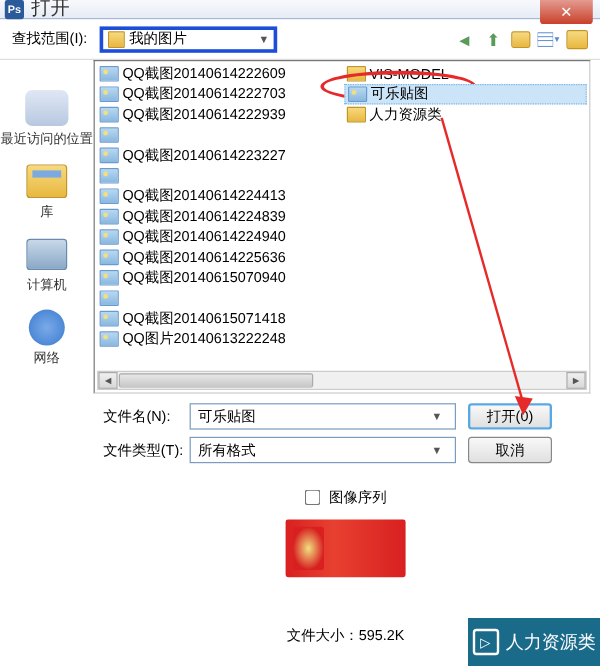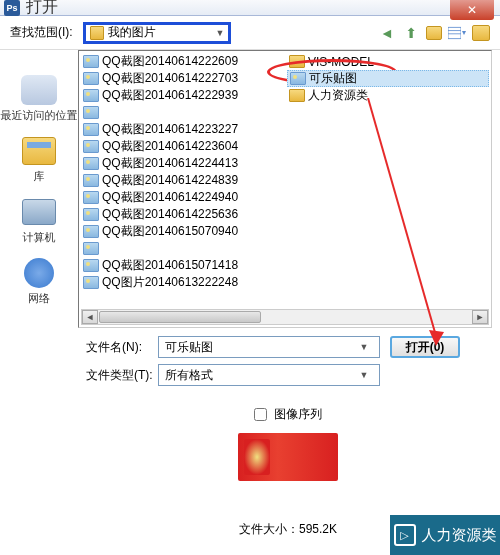--- a/index.html
+++ b/index.html
@@ -51,21 +51,21 @@
     
     .red-ellipse { position: absolute; border: 3px solid #e62a2a; border-radius: 50%; width: 130px; height: 26px; pointer-events: none; }
     .red-arrow { position: absolute; pointer-events: none; }
     
     .bottom-area { padding: 8px 10px 4px 86px; }
     .form-row { display: flex; align-items: center; margin-bottom: 6px; }
     .form-label { width: 72px; font-size: 12px; }
     .form-combo { flex: 1; height: 22px; border: 1px solid #7a9cbf; background: #fff; display: flex; align-items: center; padding: 0 6px; margin-right: 10px; max-width: 222px; }
     .form-combo-arrow { width: 18px; text-align: center; color: #555; font-size: 9px; }
     .btn { width: 70px; height: 22px; border: 1px solid #888; background: linear-gradient(#f8f8f8,#e0e0e0); border-radius: 3px; font-size: 12px; cursor: pointer; display:flex; align-items:center; justify-content:center; }
-    .btn.primary { border: 2px solid #5aa8e0; font-weight: bold; }
+    .btn.primary { border: 2px solid #5aa8e0; }
     
     .checkbox-row { text-align: center; margin: 20px 0 10px; }
     .checkbox-row input { vertical-align: middle; margin-right: 4px; }
     
     .preview { text-align: center; margin-top: 6px; }
     .preview-img { width: 100px; height: 48px; background: linear-gradient(90deg, #d82020 0%, #e84030 40%, #d82020 100%); margin: 0 auto 8px; position: relative; border-radius: 2px; }
     .preview-img::before { content:''; position:absolute; left:6px; top:6px; bottom:6px; width:26px; background: radial-gradient(#f0e080,#d82020 70%); border-radius: 2px; }
     .preview-text { font-size: 12px; margin-top: 40px; }
     
     .watermark { position: absolute; right: 0; bottom: 0; width: 110px; height: 40px; background: #1a6a8a; color: #fff; display: flex; align-items: center; justify-content: center; font-size: 15px; gap: 6px; }
@@ -147,21 +147,20 @@
           </div>
           <div class="fitem">
             <div class="fitem-icon icon-image"></div>
           </div>
           <div class="fitem">
             <div class="fitem-icon icon-image"></div>
             <span>QQ截图20140614223227</span>
           </div>
           <div class="fitem">
             <div class="fitem-icon icon-image"></div>
-            <span>QQ截图20140614223604</span>
           </div>
           <div class="fitem">
             <div class="fitem-icon icon-image"></div>
             <span>QQ截图20140614224413</span>
           </div>
           <div class="fitem">
             <div class="fitem-icon icon-image"></div>
             <span>QQ截图20140614224839</span>
           </div>
           <div class="fitem">
@@ -226,20 +225,21 @@
       <span class="form-combo-arrow">▼</span>
     </div>
     <button class="btn primary">打开(0)</button>
   </div>
   <div class="form-row">
     <span class="form-label">文件类型(T):</span>
     <div class="form-combo">
       <span style="flex:1">所有格式</span>
       <span class="form-combo-arrow">▼</span>
     </div>
+    <button class="btn">取消</button>
   </div>
 
   <div class="checkbox-row">
     <input type="checkbox" style="">
     <span>图像序列</span>
   </div>
 
   <div class="preview">
     <div class="preview-img"></div>
     <div class="preview-text">

